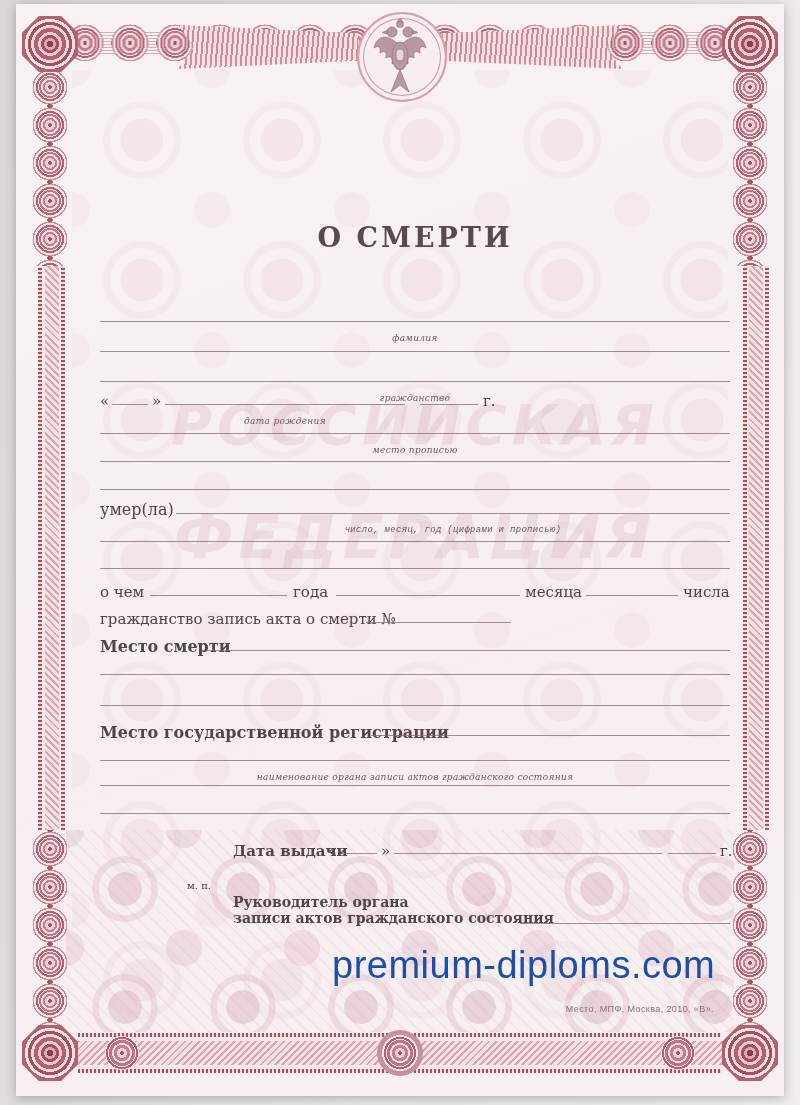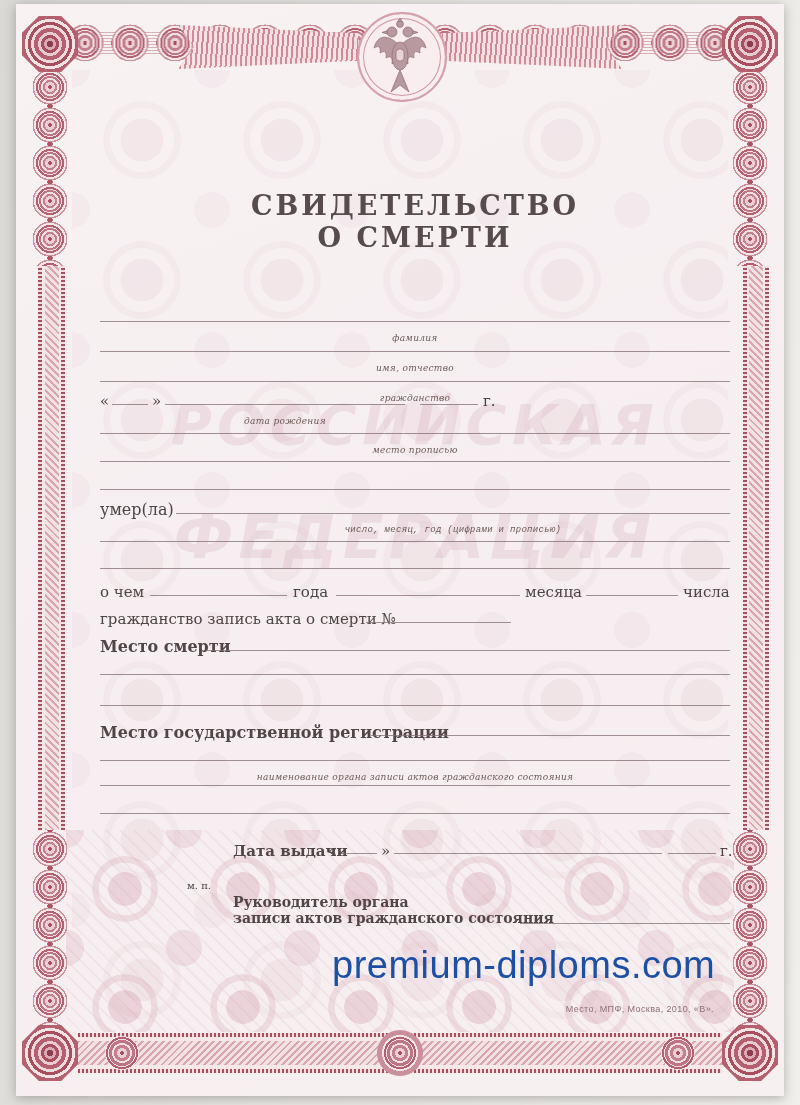--- a/index.html
+++ b/index.html
@@ -123,27 +123,25 @@
         <circle cx="29" cy="6" r="3.4"></circle>
         <rect x="27.8" y="0.8" width="2.4" height="3" rx="1"></rect>
         <path d="M29 52 L20 74 L29 67 L38 74 Z"></path>
       </g>
       <rect x="25" y="31" width="8" height="12" rx="3.5" fill="#e8d3d7" stroke="#96737b" stroke-width="0.8"></rect>
     </svg>
 
     <div class="ghost" style="top:388px;font-size:56px;">РОССИЙСКАЯ</div>
     <div class="ghost" style="top:498px;font-size:60px;">ФЕДЕРАЦИЯ</div>
 
-    <div class="title" style="top:186px;">СВИДЕТЕЛЬСТВО</div>
     <div class="title" style="top:218px;">О СМЕРТИ</div>
 
     <div class="fline" style="left:84px;top:317px;width:630px;"></div>
     <div class="cap" style="left:84px;top:321px;width:630px;">фамилия</div>
     <div class="fline" style="left:84px;top:347px;width:630px;"></div>
-    <div class="cap" style="left:84px;top:351px;width:630px;">имя, отчество</div>
     <div class="fline" style="left:84px;top:377px;width:630px;"></div>
     <div class="cap" style="left:84px;top:381px;width:630px;">гражданство</div>
 
     <div class="lbl" style="left:84px;top:388px;">«</div>
     <div class="fline" style="left:96px;top:400px;width:36px;"></div>
     <div class="lbl" style="left:136px;top:388px;">»</div>
     <div class="fline" style="left:149px;top:400px;width:240px;"></div>
     <div class="cap" style="left:149px;top:404px;width:240px;">дата рождения</div>
     <div class="fline" style="left:404px;top:400px;width:58px;"></div>
     <div class="lbl" style="left:467px;top:388px;">г.</div>

